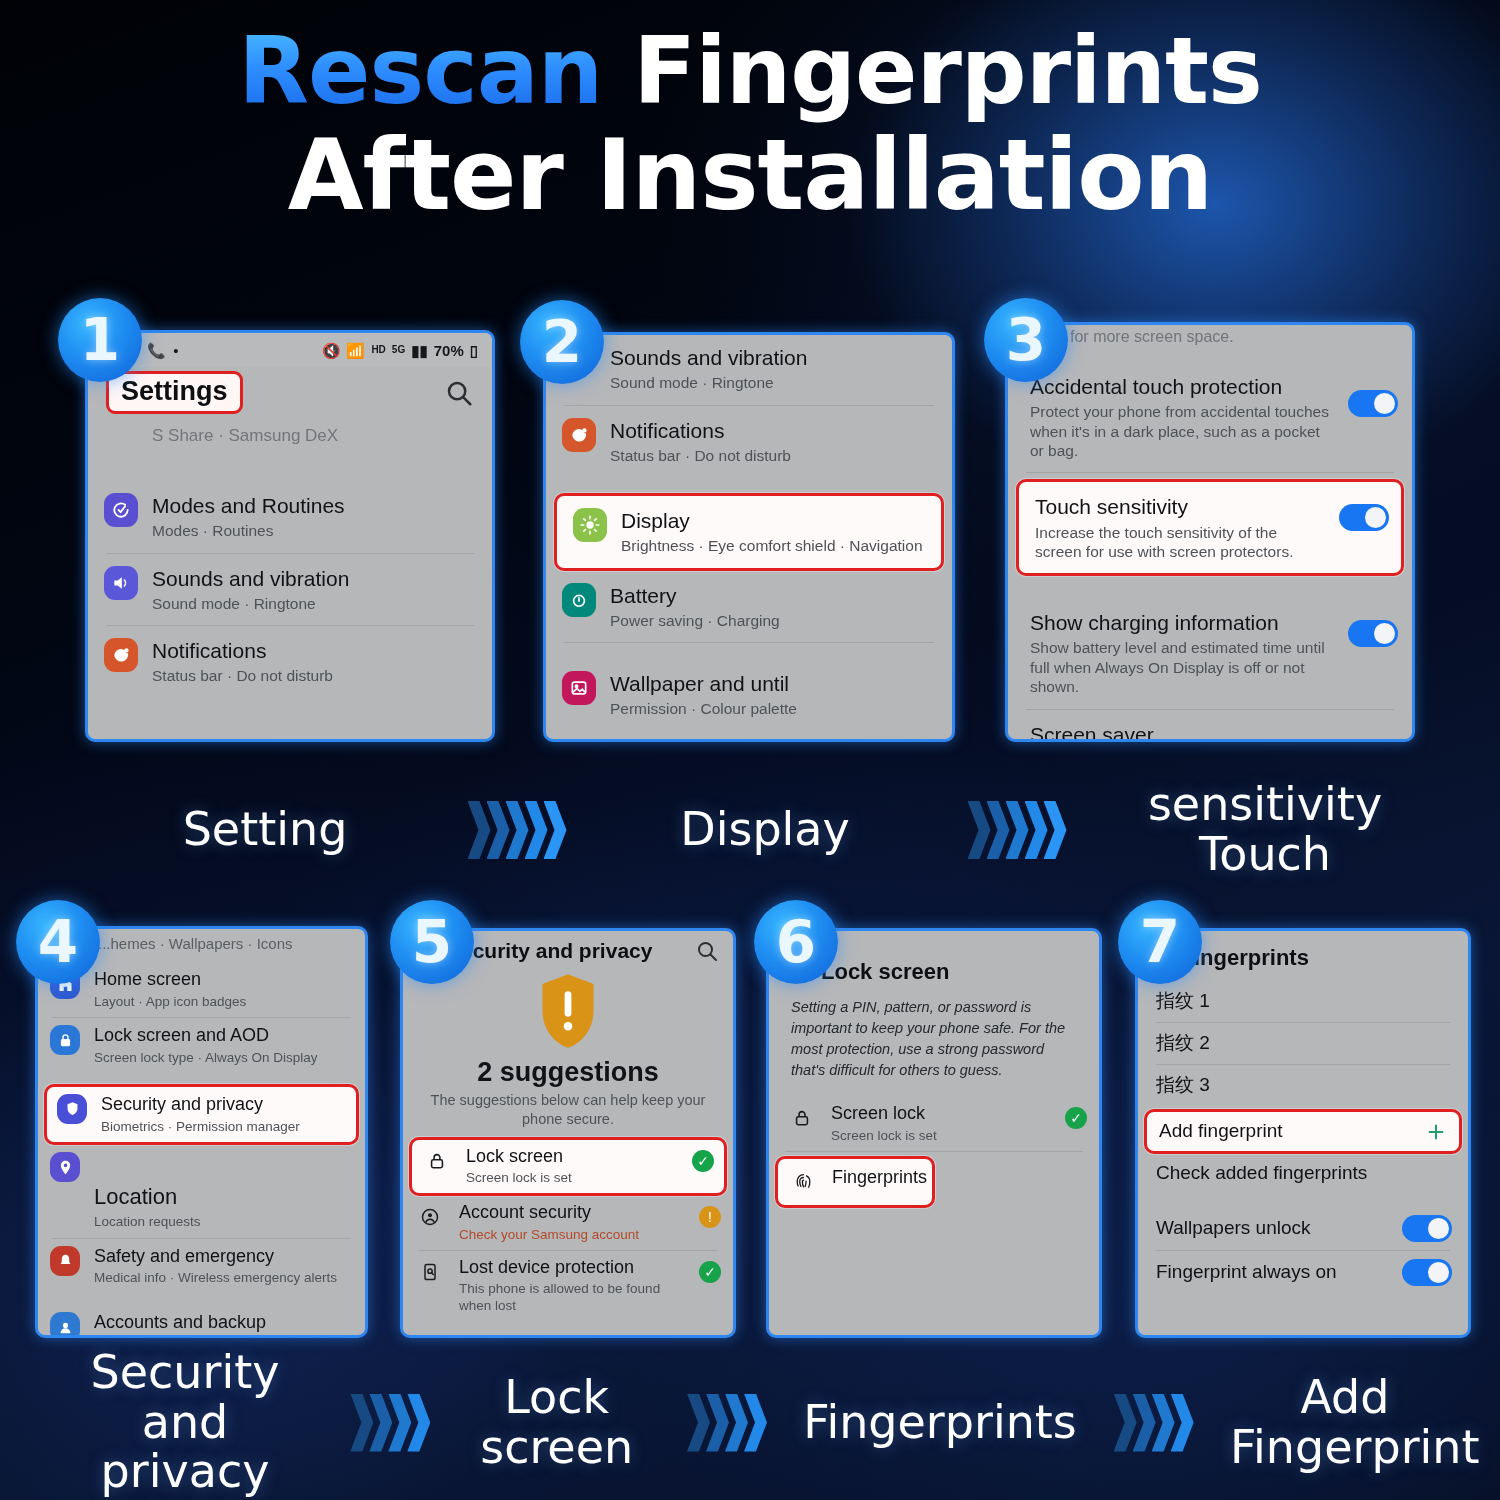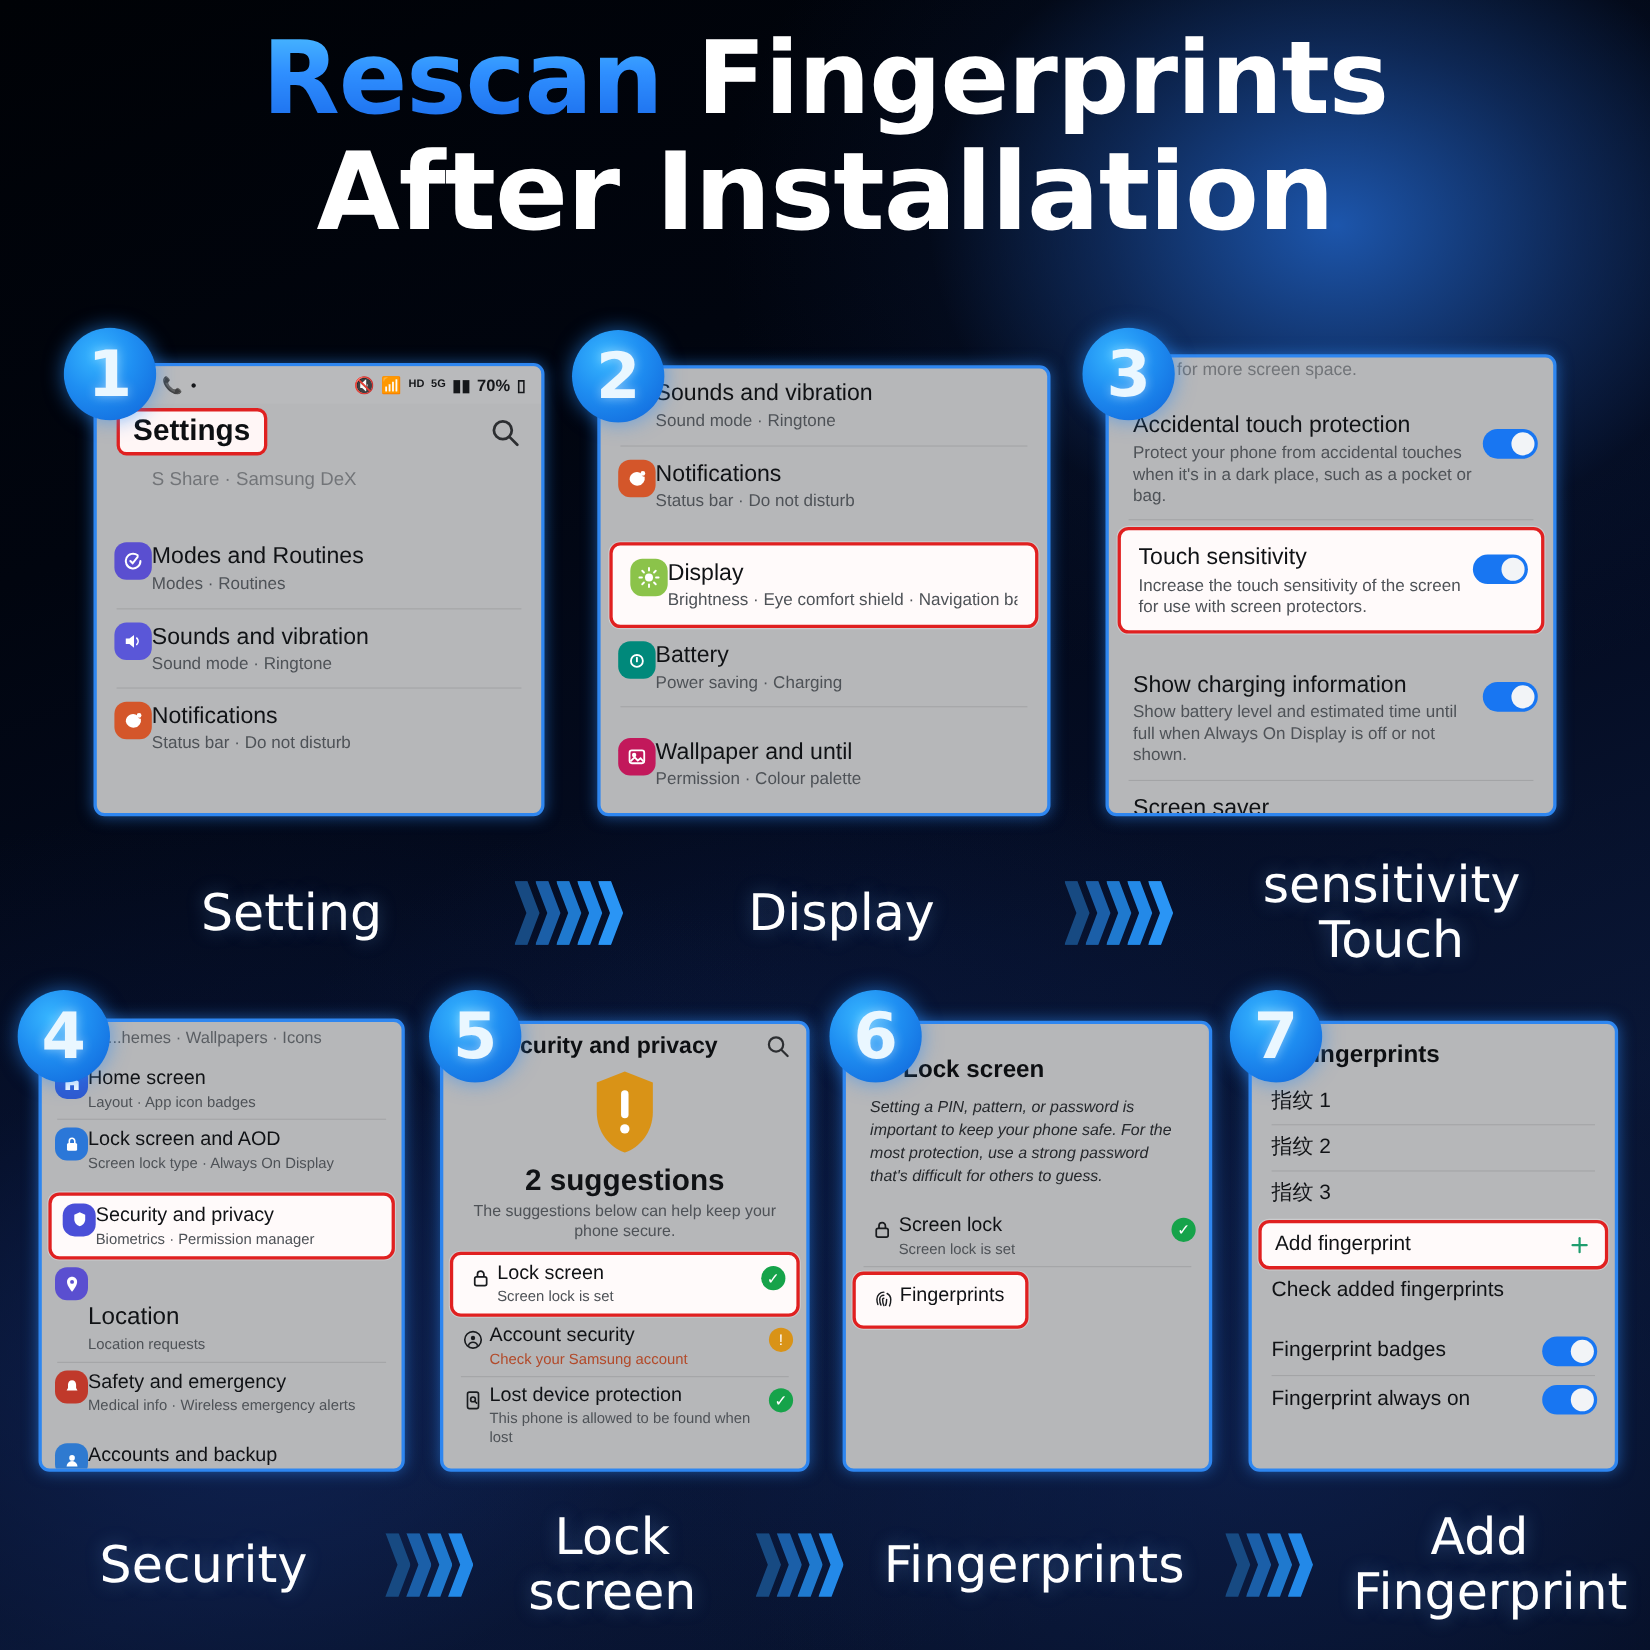--- a/index.html
+++ b/index.html
@@ -87,21 +87,21 @@
     display: inline-block;
     background: #fff6f6;
     border: 3px solid #e02020;
     border-radius: 9px;
     padding: 2px 12px 4px 12px;
   }
   .srch { width: 30px; height: 30px; opacity: .85; }
 
   
   .row {
-    display: flex; align-items: flex-start; 
+    display: flex; align-items: flex-start; gap: 14px;
     padding: 12px 16px 12px 16px;
     position: relative;
   }
   .row.tight { padding-top: 9px; padding-bottom: 9px; }
   .sq {
     width: 34px; height: 34px; border-radius: 11px;
     flex: 0 0 34px;
     display: flex; align-items: center; justify-content: center;
     color: #fff; font-size: 18px;
   }
@@ -636,38 +636,39 @@
 
       <div class="row tight" style="padding:8px 18px;">
         <div class="txt">
             <div class="t1" style="font-size:19px;">Check added fingerprints</div>
           </div>
       </div>
       <div style="height:14px;"></div>
 
       <div class="row tight" style="padding:8px 16px 8px 18px; align-items:center;">
         <div class="txt">
-            <div class="t1" style="font-size:19px;">Fingerprint badges</div>
+            <div class="t1" style="font-size:19px;">Wallpapers unlock</div>
           </div>
         <div class="tog" style="margin-top:0;"></div>
       </div>
       <div class="sep" style="margin:0 18px;"></div>
 
       <div class="row tight" style="padding:8px 16px 8px 18px; align-items:center;">
         <div class="txt">
             <div class="t1" style="font-size:19px;">Fingerprint always on</div>
           </div>
         <div class="tog" style="margin-top:0;"></div>
       </div>
     </div>
   </div>
 
   <div class="flowrow" style="left:60px; top:1360px; width:1400px; height:125px; justify-content:space-between;">
     <div class="flow-label" style="width:250px;">
         <div>Security</div>
+        <div>and privacy</div>
       </div>
     <div class="chevs">
       <span class="chev" style="background:#174a82;"></span>
         <span class="chev" style="background:#1b5fa8;"></span>
       <span class="chev" style="background:#1f79ce;"></span>
         <span class="chev" style="background:#2389e8;"></span>
     </div>
     <div class="flow-label" style="width:180px;">
         <div>Lock</div>
         <div>screen</div>

